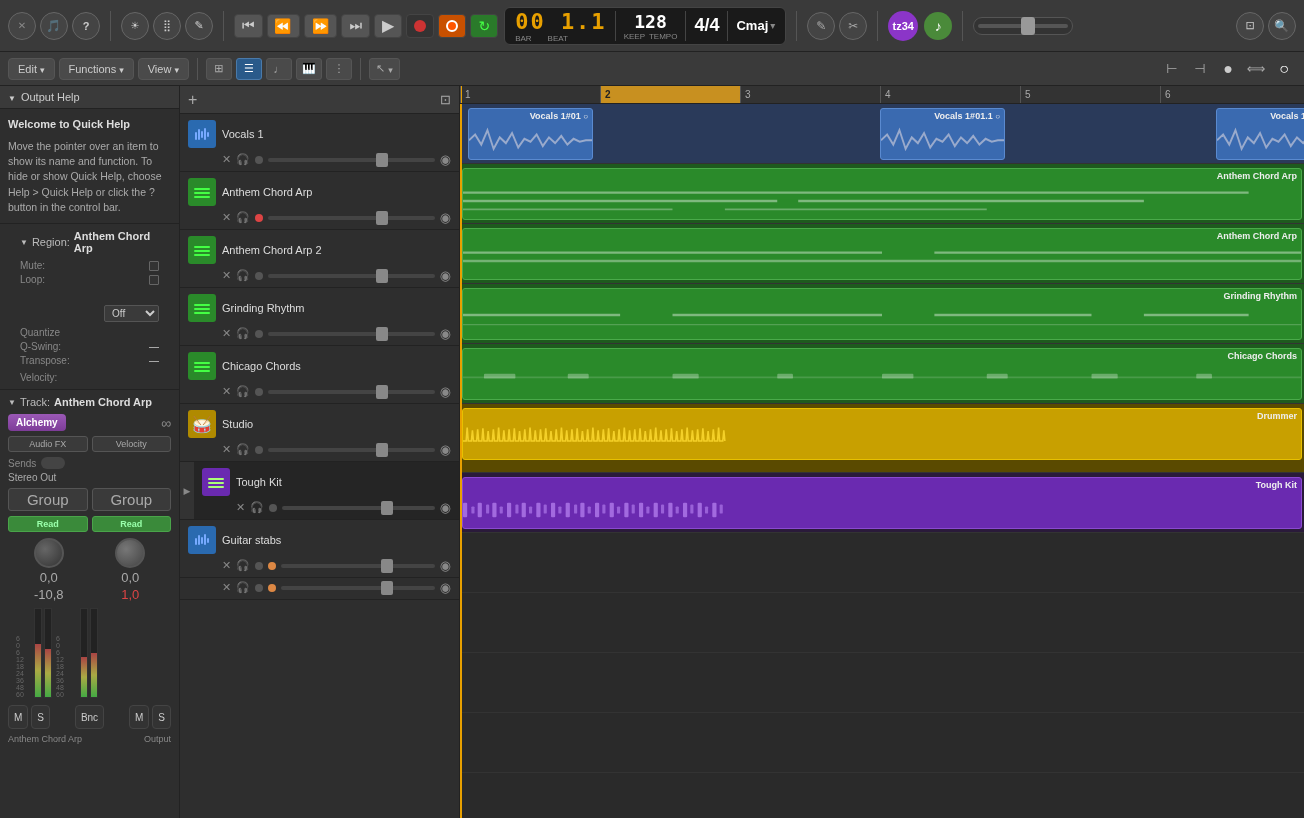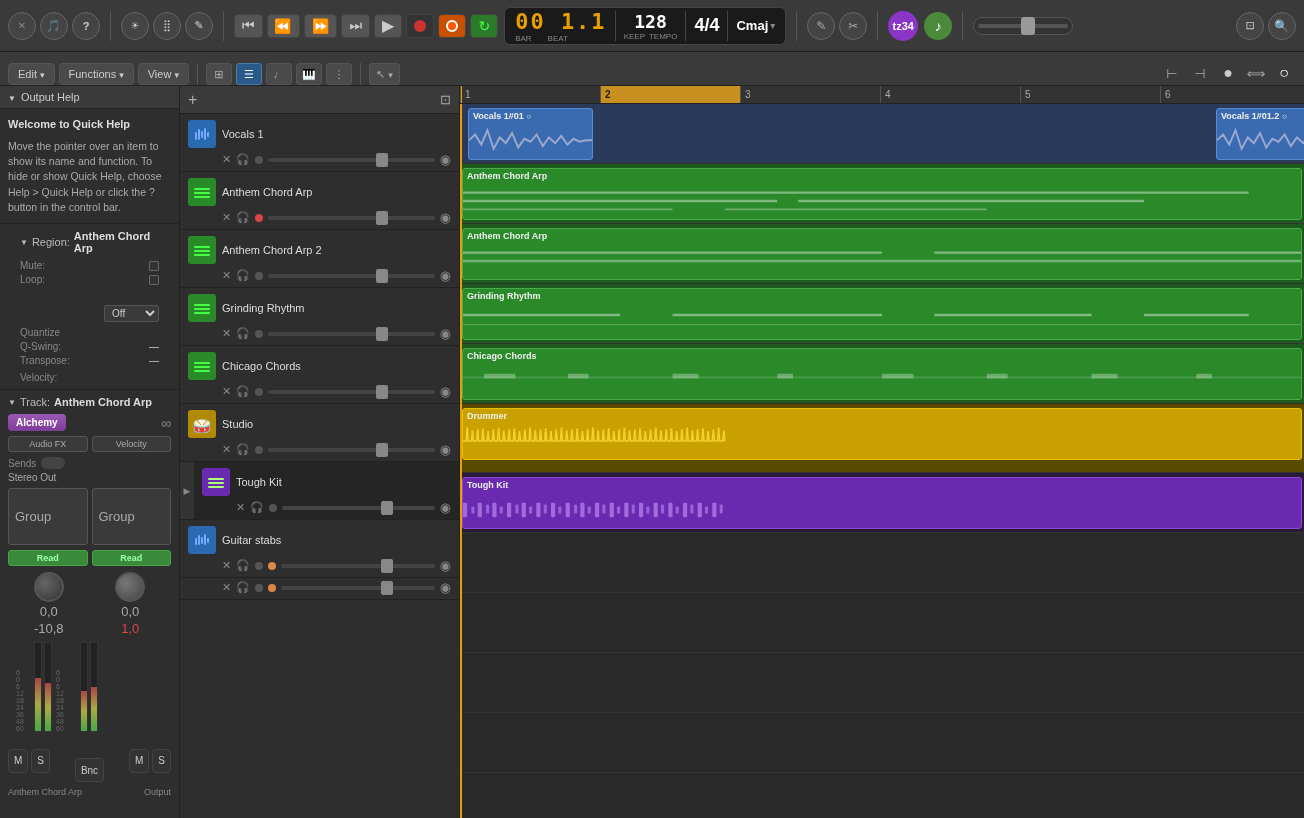--- a/index.html
+++ b/index.html
@@ -88,21 +88,21 @@
       flex-direction: column;
       align-items: flex-start;
     }
 
     
     #second-toolbar {
       height: 34px;
       background: #3a3a3a;
       border-bottom: 1px solid #222;
       display: flex;
-      align-items: flex-end;
+      align-items: center;
       padding: 0 8px;
       gap: 4px;
     }
     .menu-btn {
       background: #4a4a4a;
       border: 1px solid #555;
       border-radius: 4px;
       color: #ccc;
       font-size: 11px;
       padding: 3px 9px;
@@ -260,25 +260,26 @@
     }
     .group-read-row {
       display: flex;
       gap: 4px;
       margin-top: 5px;
     }
     .group-btn {
       background: #3a3a3a;
       border: 1px solid #555;
       color: #aaa;
-      font-size: 13px;
-      padding: 20px 6px;
+      font-size: 15px;
+      padding: 2px 6px;
       border-radius: 3px;
       cursor: pointer;
       flex: 1;
+      text-align: center;
     }
     .read-btn {
       background: #3a8a3a;
       border: 1px solid #4aa44a;
       color: #9fa;
       font-size: 9px;
       padding: 2px 6px;
       border-radius: 3px;
       cursor: pointer;
       flex: 1;
@@ -482,20 +483,21 @@
       position: absolute;
       top: 0;
       bottom: 0;
       width: 2px;
       background: #e8a000;
     }
     .arrangement-tracks {
       flex: 1;
       overflow-y: auto;
       position: relative;
+      text-align: right;
     }
     .arr-track {
       height: 60px;
       border-bottom: 1px solid #333;
       position: relative;
       overflow: hidden;
     }
     .arr-track.vocals { background: #2a3a5a; }
     .arr-region {
       position: absolute;
@@ -941,21 +943,21 @@
             <div class="meter-fill" style="height:50%;"></div>
           </div>
         </div>
       </div>
 
       <div style="display:flex;justify-content:space-between;align-items:center;padding:3px 0;">
         <div style="display:flex;gap:3px;">
           <div class="toolbar-btn" style="padding:2px 5px;font-size:10px;background:#333;">M</div>
           <div class="toolbar-btn" style="padding:2px 5px;font-size:10px;background:#333;">S</div>
         </div>
-        <div class="toolbar-btn" style="padding:2px 5px;font-size:10px;background:#333;margin-top:19px;">Bnc</div>
+        <div class="toolbar-btn" style="padding:2px 5px;font-size:10px;background:#333;">Bnc</div>
         <div style="display:flex;gap:3px;">
           <div class="toolbar-btn" style="padding:2px 5px;font-size:10px;background:#333;">M</div>
           <div class="toolbar-btn" style="padding:2px 5px;font-size:10px;background:#333;">S</div>
         </div>
       </div>
 
       <div style="display:flex;justify-content:space-between;padding:2px 0;">
         <span style="font-size:9px;color:#888;">Anthem Chord Arp</span>
         <span style="font-size:9px;color:#888;">Output</span>
       </div>
@@ -1214,20 +1216,28 @@
 
         <div class="arr-region blue-region" style="left:8px; width:125px;">
           <div class="arr-region-label">Vocals 1#01 <span style="font-size:8px;">○</span></div>
           <div class="arr-region-wave">
             <svg width="100%" height="100%" viewBox="0 0 100 25" preserveAspectRatio="none" style="position:absolute;top:0;left:0;right:0;bottom:0;">
               <polyline points="0,12 5,8 10,15 15,5 20,18 25,10 30,14 35,7 40,17 45,11 50,13 55,8 60,16 65,10 70,14 75,9 80,15 85,11 90,13 95,12 100,12" stroke="#9ac" stroke-width="1.5" fill="none"></polyline>
             </svg>
           </div>
         </div>
 
+        <div class="arr-region blue-region" style="left:420px; width:125px;">
+          <div class="arr-region-label">Vocals 1#01.1 <span style="font-size:8px;">○</span></div>
+          <div class="arr-region-wave">
+            <svg width="100%" height="100%" viewBox="0 0 100 25" preserveAspectRatio="none" style="position:absolute;top:0;left:0;right:0;bottom:0;">
+              <polyline points="0,12 5,8 10,15 15,5 20,18 25,10 30,14 35,7 40,17 45,11 50,13 55,8 60,16 65,10 70,14 75,9 80,15 85,11 90,13 95,12 100,12" stroke="#9ac" stroke-width="1.5" fill="none"></polyline>
+            </svg>
+          </div>
+        </div>
 
         <div class="arr-region blue-region" style="left:756px; width:125px;">
           <div class="arr-region-label">Vocals 1#01.2 <span style="font-size:8px;">○</span></div>
           <div class="arr-region-wave">
             <svg width="100%" height="100%" viewBox="0 0 100 25" preserveAspectRatio="none" style="position:absolute;top:0;left:0;right:0;bottom:0;">
               <polyline points="0,12 5,8 10,15 15,5 20,18 25,10 30,14 35,7 40,17 45,11 50,13 55,8 60,16 65,10 70,14 75,9 80,15 85,11 90,13 95,12 100,12" stroke="#9ac" stroke-width="1.5" fill="none"></polyline>
             </svg>
           </div>
         </div>
       </div>

